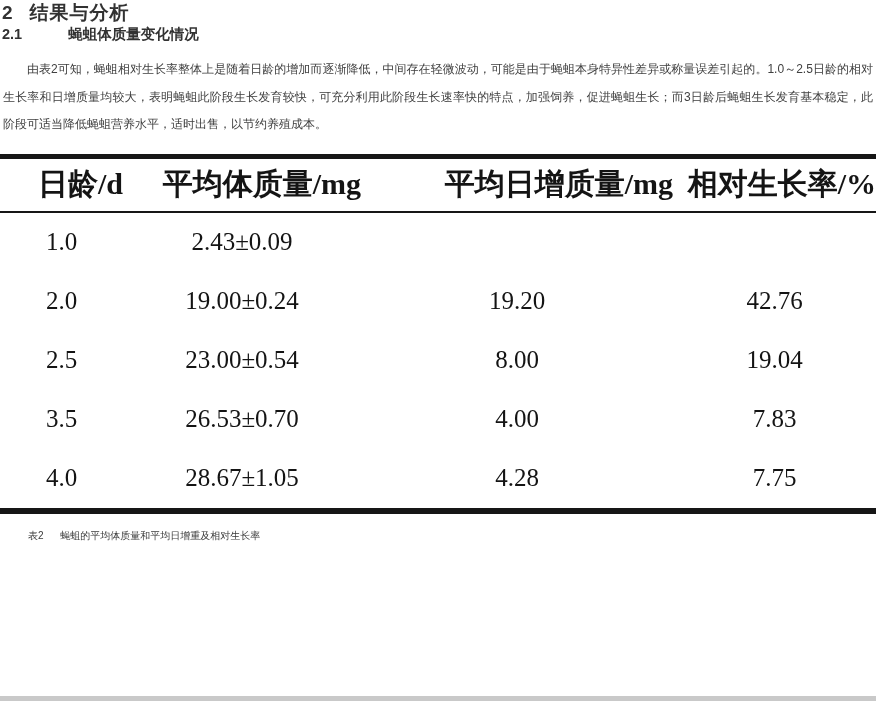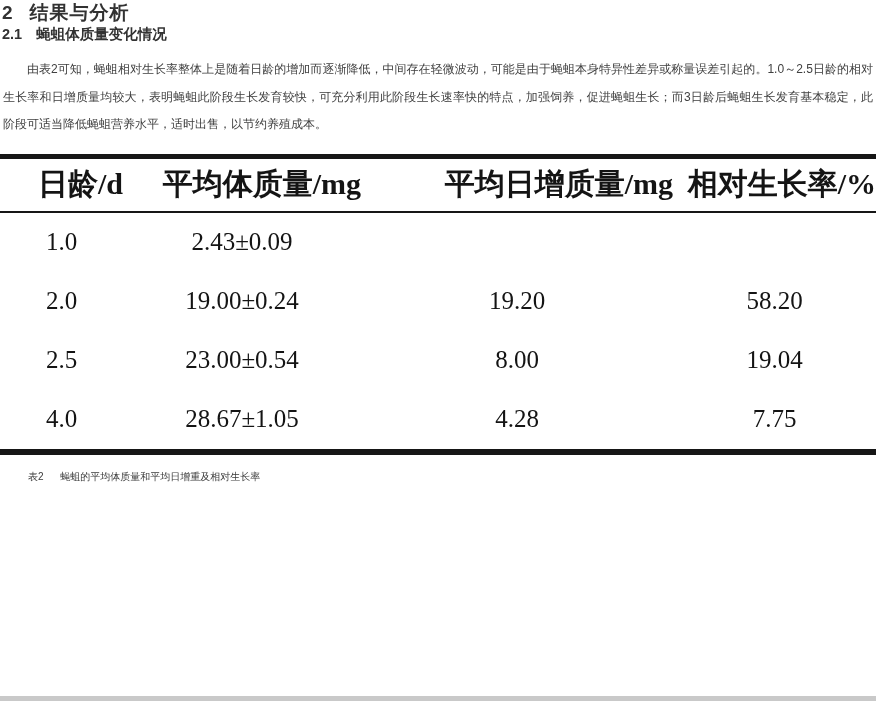--- a/index.html
+++ b/index.html
@@ -26,20 +26,21 @@
   }
   .h1 .sec-num { margin-right: 17px; letter-spacing: 0; }
   .h2 {
     margin: 1px 4px 0 2px;
     display: flex;
     align-items: baseline;
     font-weight: 700;
     font-size: 14.5px;
     line-height: 18px;
     color: #323232;
+    gap: 32px;
   }
   .h2 .sec-num { margin-right: 14px; }
 
   
   .para {
     margin: 13px 3px 0 3px;
     font-size: 12px;
     line-height: 27.5px;
     color: #404040;
     text-align: justify;
@@ -129,27 +130,33 @@
         <tr>
           <td>1.0</td>
           <td>2.43±0.09</td>
           <td></td>
           <td></td>
         </tr>
         <tr>
           <td>2.0</td>
           <td>19.00±0.24</td>
           <td>19.20</td>
-          <td>58.20</td>
+          <td>42.76</td>
         </tr>
         <tr>
           <td>2.5</td>
           <td>23.00±0.54</td>
           <td>8.00</td>
           <td>19.04</td>
+        </tr>
+        <tr>
+          <td>3.5</td>
+          <td>26.53±0.70</td>
+          <td>4.00</td>
+          <td>7.83</td>
         </tr>
         <tr>
           <td>4.0</td>
           <td>28.67±1.05</td>
           <td>4.28</td>
           <td>7.75</td>
         </tr>
       </tbody>
   </table>
 

